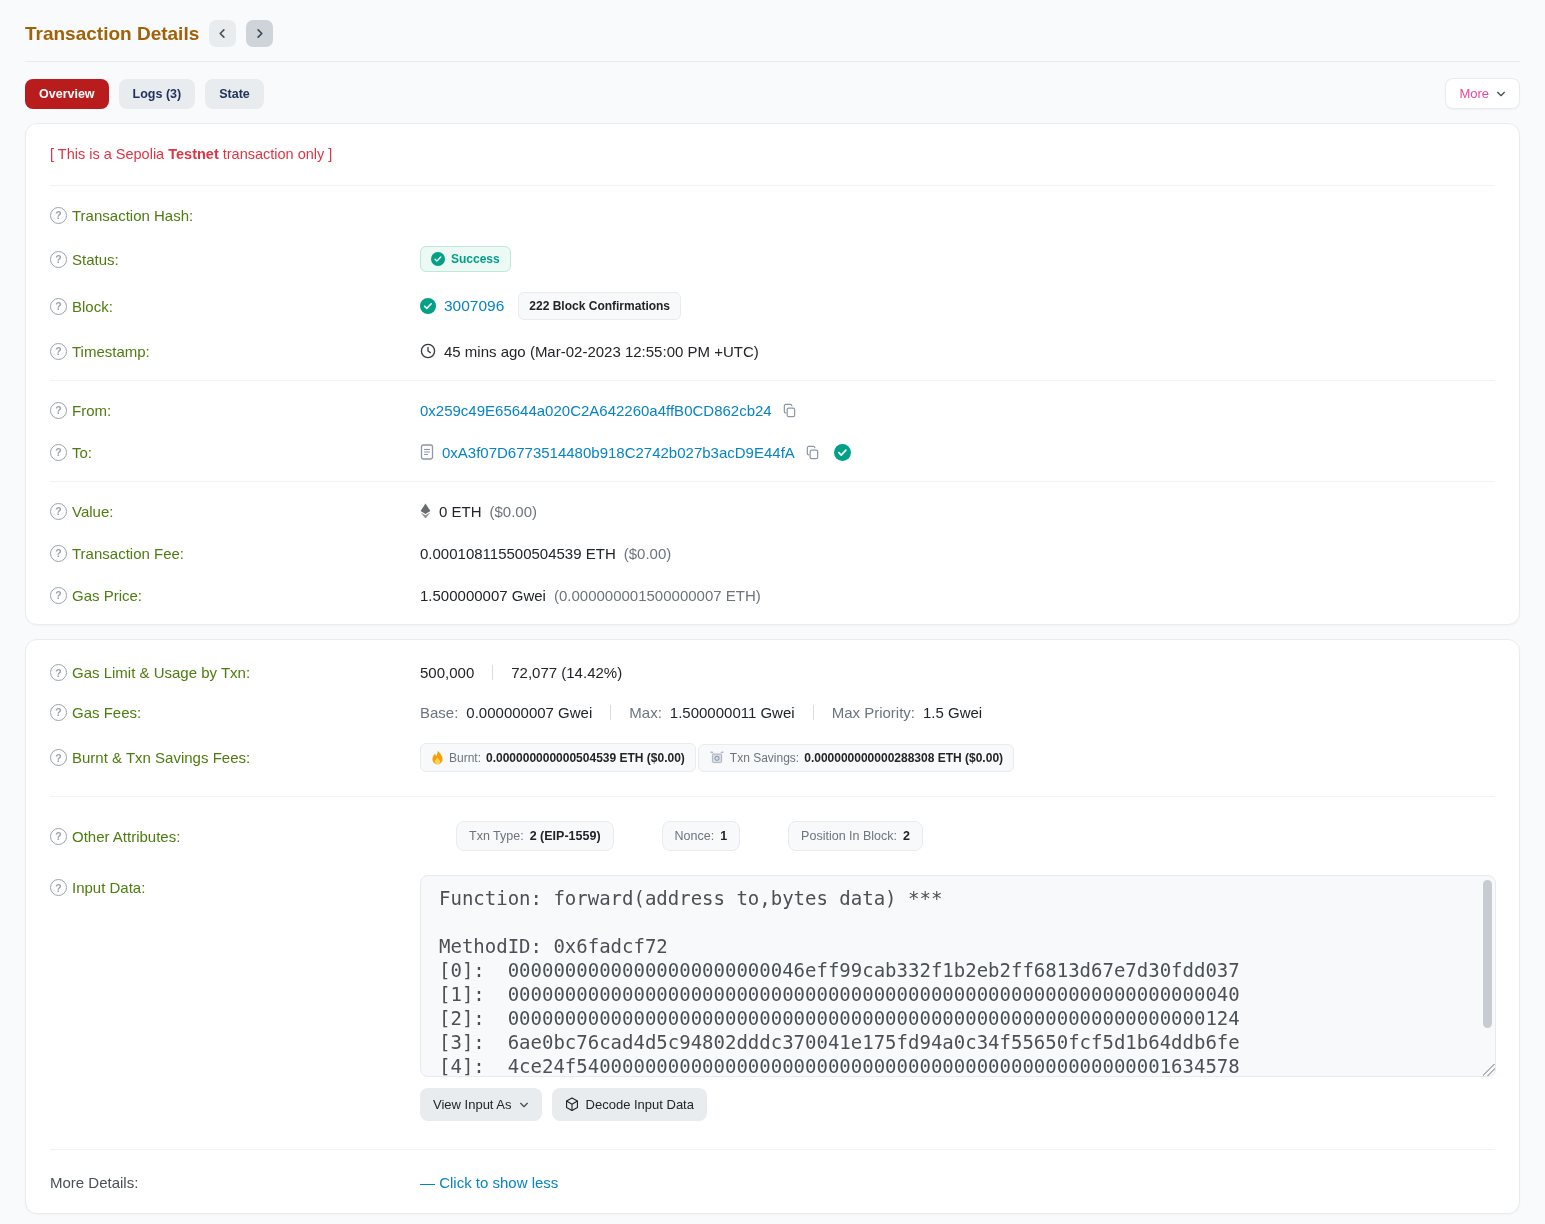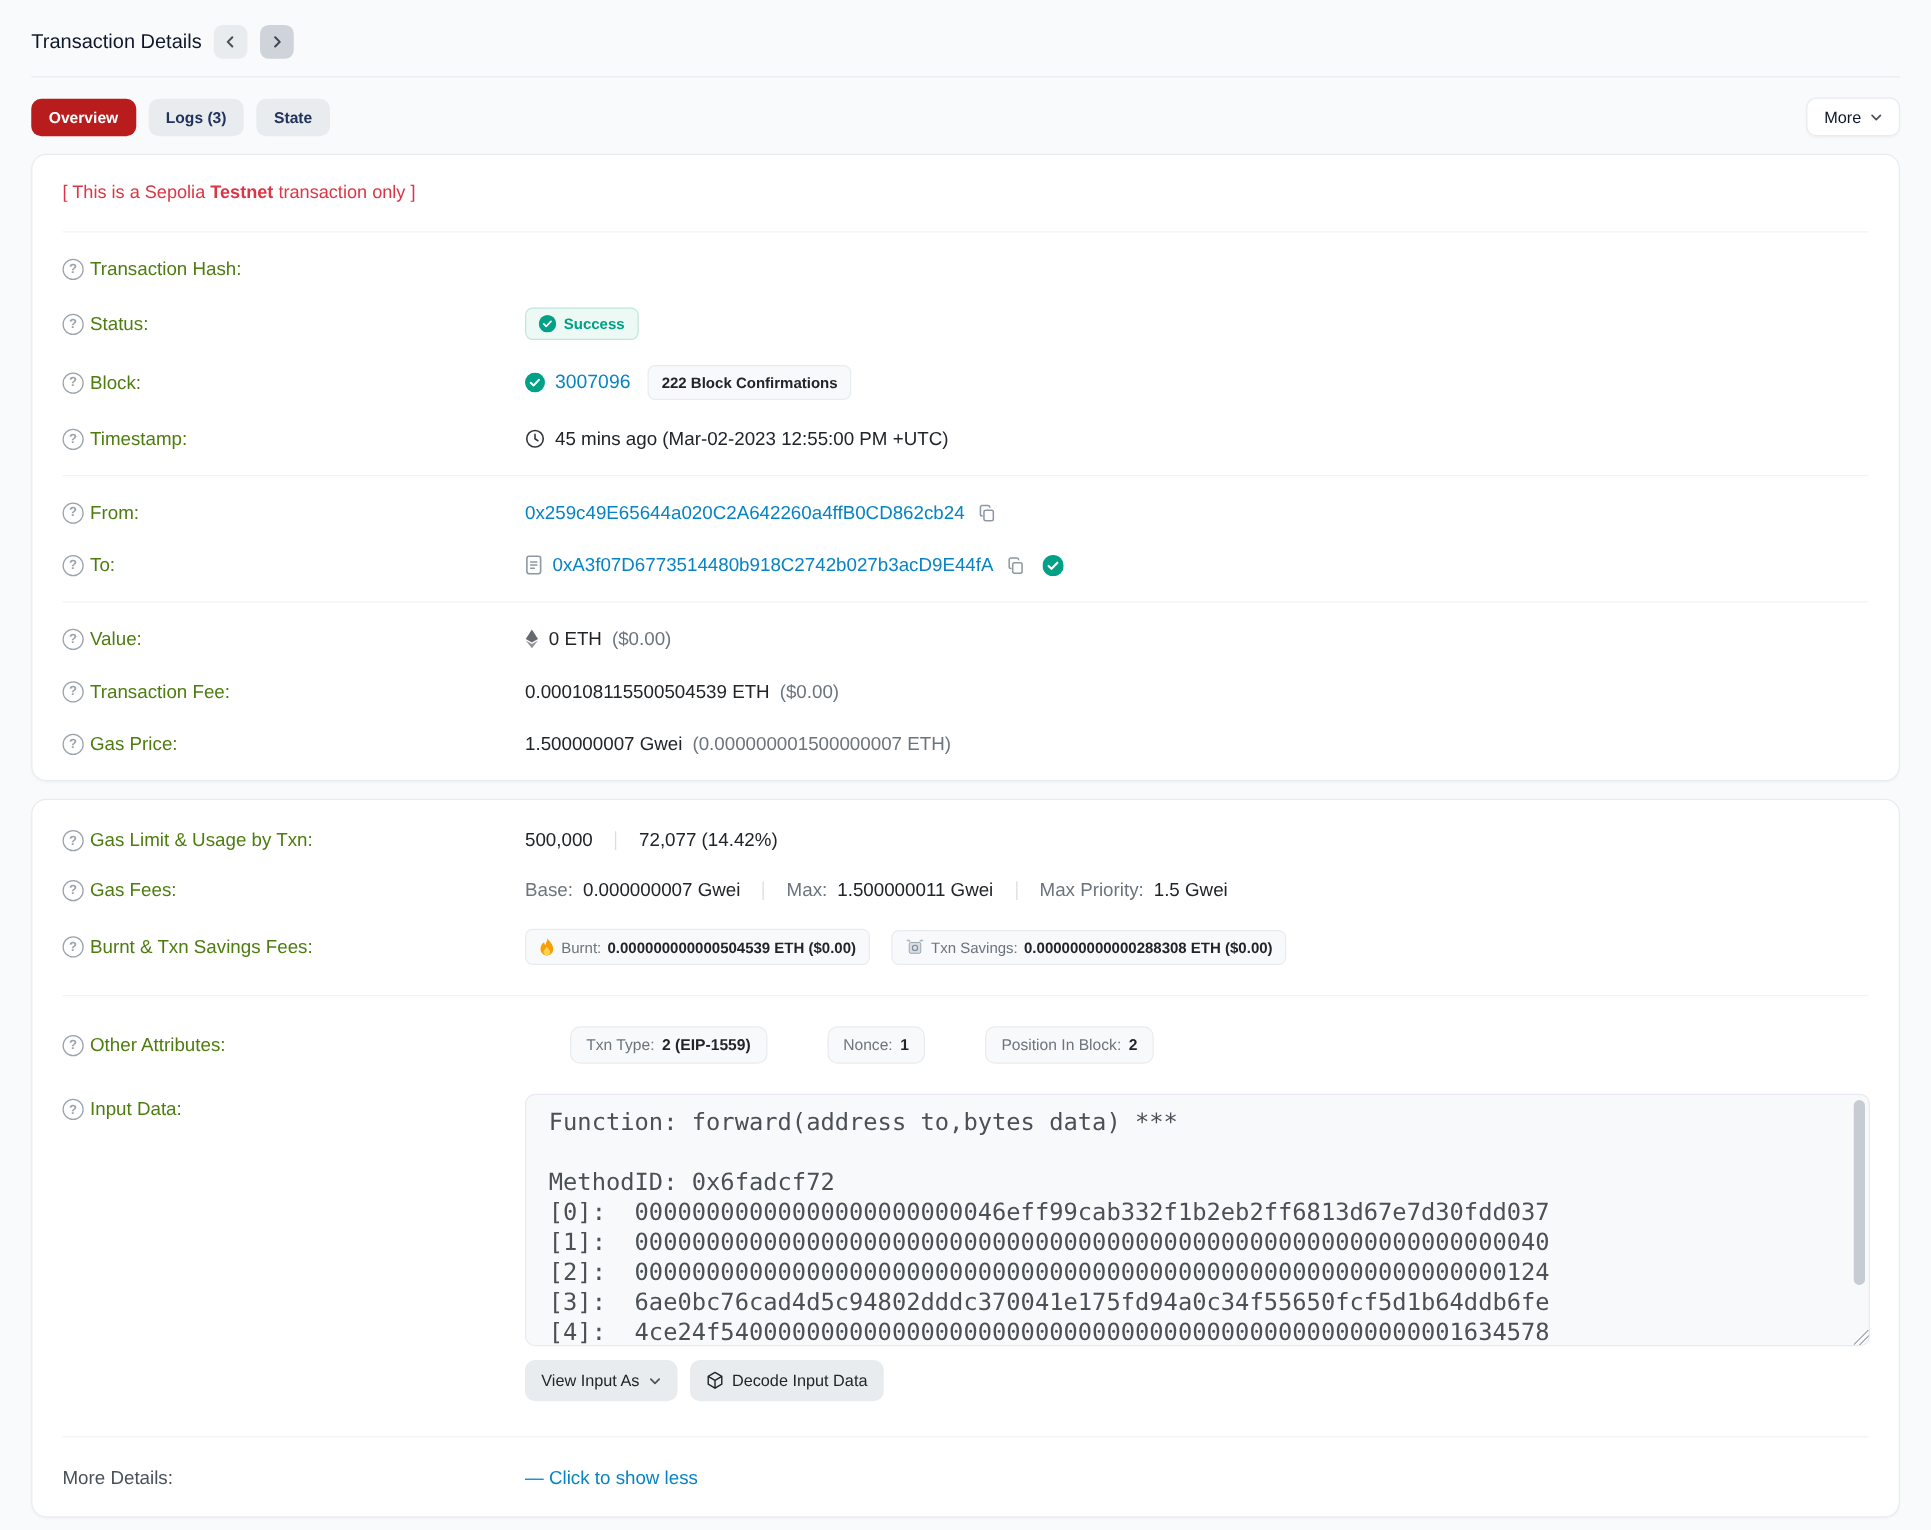--- a/index.html
+++ b/index.html
@@ -1,34 +1,34 @@
 <!DOCTYPE html>
 <html><head>
 <meta charset="utf-8">
 <style>
   * { margin:0; padding:0; box-sizing:border-box; }
   html,body { width:1545px; height:1224px; background:#f9fafb; font-family:"Liberation Sans", sans-serif; color:#212529; }
   .page { padding:0 25px; }
 
   
   .hdr { display:flex; align-items:center; gap:10px; padding:20px 0 14px 0; }
-  .hdr h1 { font-size:16px; font-weight:400; color:#0f172a; }
+  .hdr h1 { font-size:19px; font-weight:700; color:#a16207; }
   .nav-btn { width:27px; height:27px; border:none; border-radius:7px; background:#e9ecef; color:#495057;
              display:inline-flex; align-items:center; justify-content:center; cursor:pointer; }
   .nav-btn.next { background:#ced4da; }
   .hdr-rule { border:none; border-top:1px solid #e9ecef; }
 
   
   .tabsrow { display:flex; align-items:center; padding:16px 0 14px 0; }
   .tabs { display:flex; gap:10px; flex:1; }
   .tab { border:none; border-radius:8px; background:#e9ecef; color:#21325b; font-size:12.5px; font-weight:600;
          padding:8px 14px; cursor:pointer; font-family:inherit; }
   .tab.active { background:#b91c1c; color:#fff; }
   .more-btn { background:#fff; border:1px solid #e9ecef; border-radius:8px; padding:7px 13px; font-size:13px;
-              color:#0f172a; display:inline-flex; align-items:center; gap:7px; cursor:pointer;
+              color:#ec4899; display:inline-flex; align-items:center; gap:7px; cursor:pointer;
               box-shadow:0 1px 2px rgba(0,0,0,.04); font-family:inherit; }
 
   
   .card { background:#fff; border:1px solid #e9ecef; border-radius:12px; box-shadow:0 1px 2px rgba(0,0,0,.03);
           padding:8px 24px; margin-bottom:14px; }
   .card-rule { border:none; border-top:1px solid #f1f3f5; margin:8px 0; }
 
   .warning { color:#dc3545; font-size:14.5px; padding:14px 0 15px 0; }
   .warning b { font-weight:700; }
 
@@ -280,21 +280,21 @@
         <span class="muted">Max Priority:</span>
         <span>1.5 Gwei</span>
       </div>
     </div>
 
     <div class="row">
       <div class="lbl">
           <span class="qicon"></span>
         <span>Burnt &amp; Txn Savings Fees:</span>
         </div>
-      <div class="val" style="gap:17px">
+      <div class="val" style="gap:2px">
         <span class="badge-gray">
           <svg width="13" height="15" viewBox="0 0 13 15">
               <path d="M6.5 0.5C7.6 2.6 5.2 4 5.6 6.1 4.6 5.6 4.2 4.6 4.3 3.6 2.6 5 1.4 7 1.4 9.1c0 2.9 2.3 5.2 5.1 5.2s5.1-2.3 5.1-5.2C11.6 5.5 8.6 2.7 6.5 0.5z" fill="#f59f0a"></path>
               <path d="M6.5 14.3c-1.5 0-2.7-1.2-2.7-2.7 0-1.5 1.3-2.1 2.7-4 1.4 1.9 2.7 2.5 2.7 4 0 1.5-1.2 2.7-2.7 2.7z" fill="#fbd34d"></path>
             </svg>
           <span class="blbl">Burnt:</span>
           <span>0.000000000000504539 ETH ($0.00)</span>
         </span>
         <span class="badge-gray">
           <svg width="16" height="13" viewBox="0 0 16 13">

